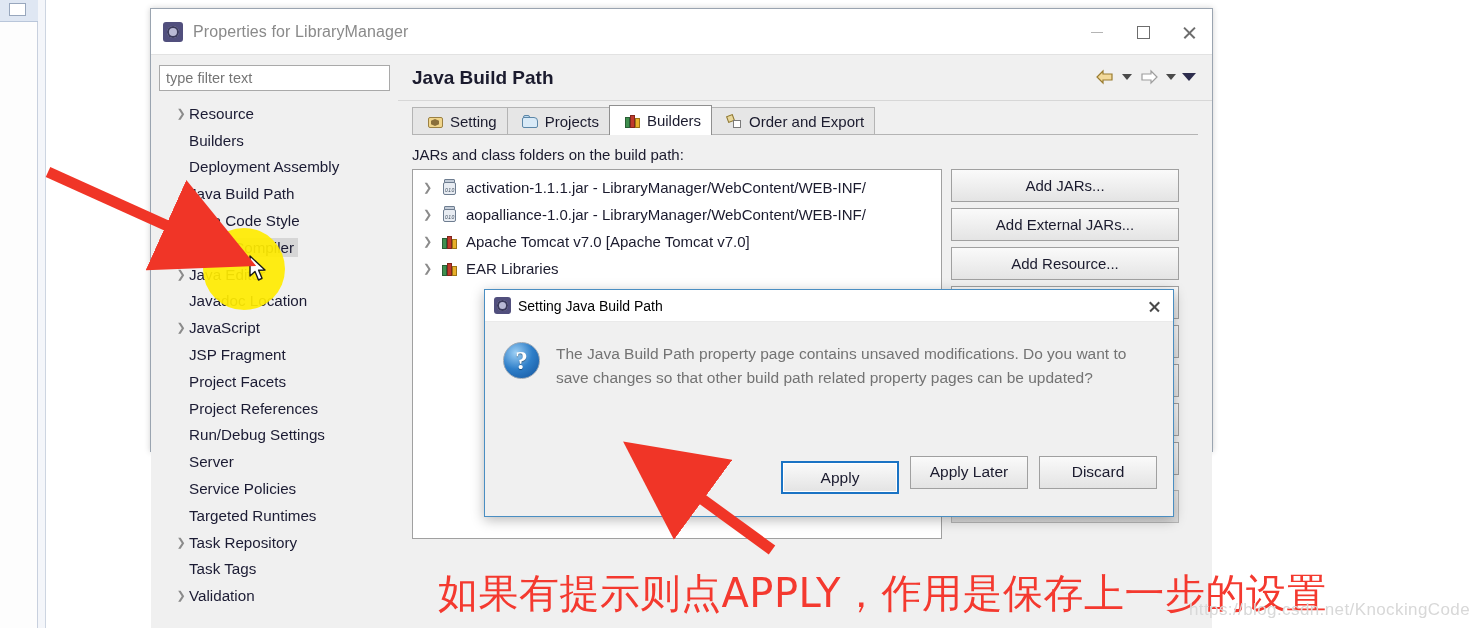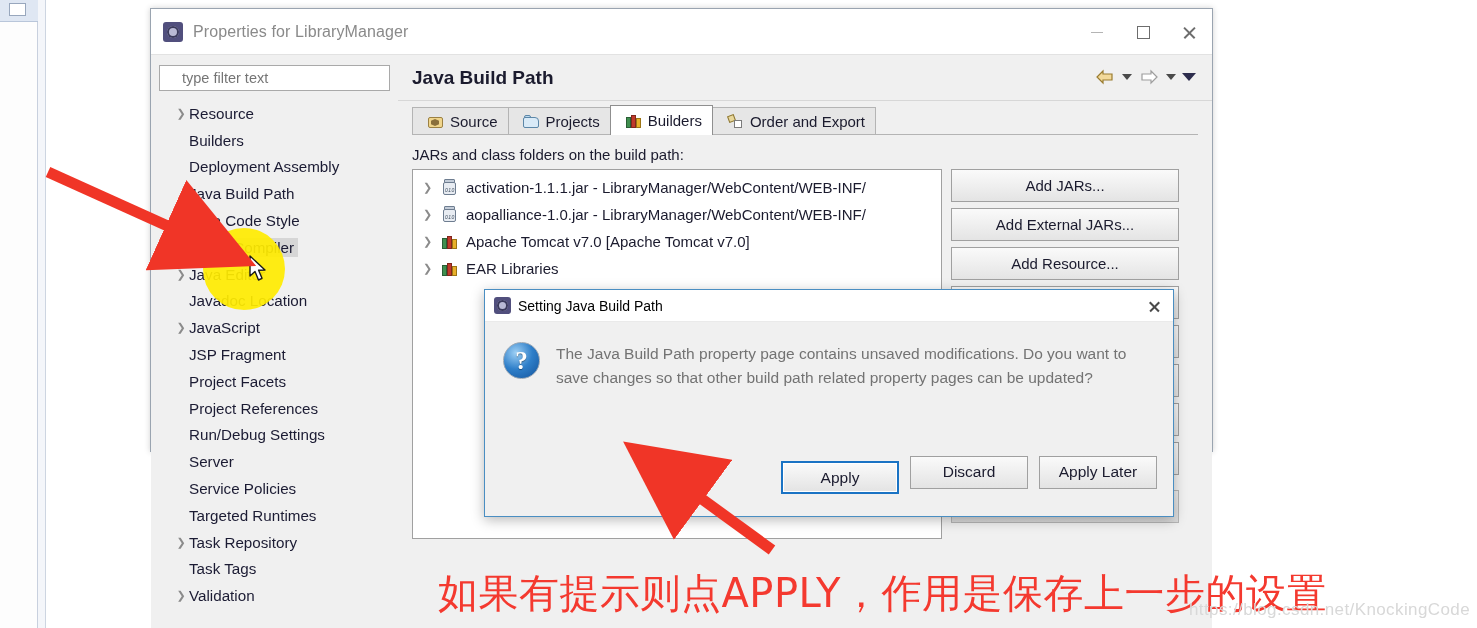--- a/index.html
+++ b/index.html
@@ -71,21 +71,21 @@
   .close-glyph:after { transform: rotate(-45deg); }
 
   .win-body { position: relative; height: 573px; background: #f0f0f0; display: flex; }
 
   
   .sidebar {
     width: 247px; padding: 10px 8px 0 8px; background: #f0f0f0; position: relative;
   }
   .filter-input {
     width: 100%; height: 26px; border: 1px solid #a9a9a9; background: #ffffff;
-    font-size: 14.5px; color: #4d4d4d; padding: 0 22px; outline: none;
+    font-size: 14.5px; color: #4d4d4d; padding: 0 6px; outline: none;
     font-family: "Liberation Sans", sans-serif;
   }
   .tree {
     margin-top: 9px; width: 100%; height: 516px; background: #f0f0f0; overflow: hidden;
   }
   .tree-item {
     display: flex; align-items: center; height: 26.8px; font-size: 15.2px; color: #1b1b33;
     padding-left: 14px; white-space: nowrap;
   }
   .tree-item .twisty {
@@ -371,21 +371,21 @@
             <div class="caret dark"></div>
           </div>
         </div>
 
         <div class="tabs" id="tabs">
             <div class="tab">
               <span class="ico ico-src">
                 <i class="p"></i>
                 <i class="g"></i>
               </span>
-              <span>Source</span>
+              <span>Setting</span>
             </div>
             <div class="tab">
               <span class="ico ico-proj">
                 <i class="t"></i>
                 <i class="f"></i>
               </span>
               <span>Projects</span>
             </div>
             <div class="tab active">
               <span class="ico ico-lib">
@@ -472,22 +472,22 @@
         <div class="modal-close">
           <div class="x"></div>
         </div>
       </div>
       <div class="modal-body">
         <div class="q-icon">?</div>
         <div class="modal-text">The Java Build Path property page contains unsaved modifications. Do you want to save changes so that other build path related property pages can be updated?</div>
       </div>
       <div class="modal-buttons" id="modalbuttons">
           <div class="mbtn default">Apply</div>
+          <div class="mbtn">Apply Later</div>
           <div class="mbtn">Discard</div>
-          <div class="mbtn">Apply Later</div>
         </div>
     </div>
   </div>
 
   <div class="highlight-dot"></div>
   <div class="cursor-ptr">
     <svg width="20" height="28" viewBox="0 0 20 28">
       <path d="M2 1 L2 21 L7 16.5 L10.5 25 L14 23.3 L10.6 15.2 L17 15 Z" fill="#ffffff" stroke="#1a1a1a" stroke-width="1.4" stroke-linejoin="round"></path>
     </svg>
   </div>

